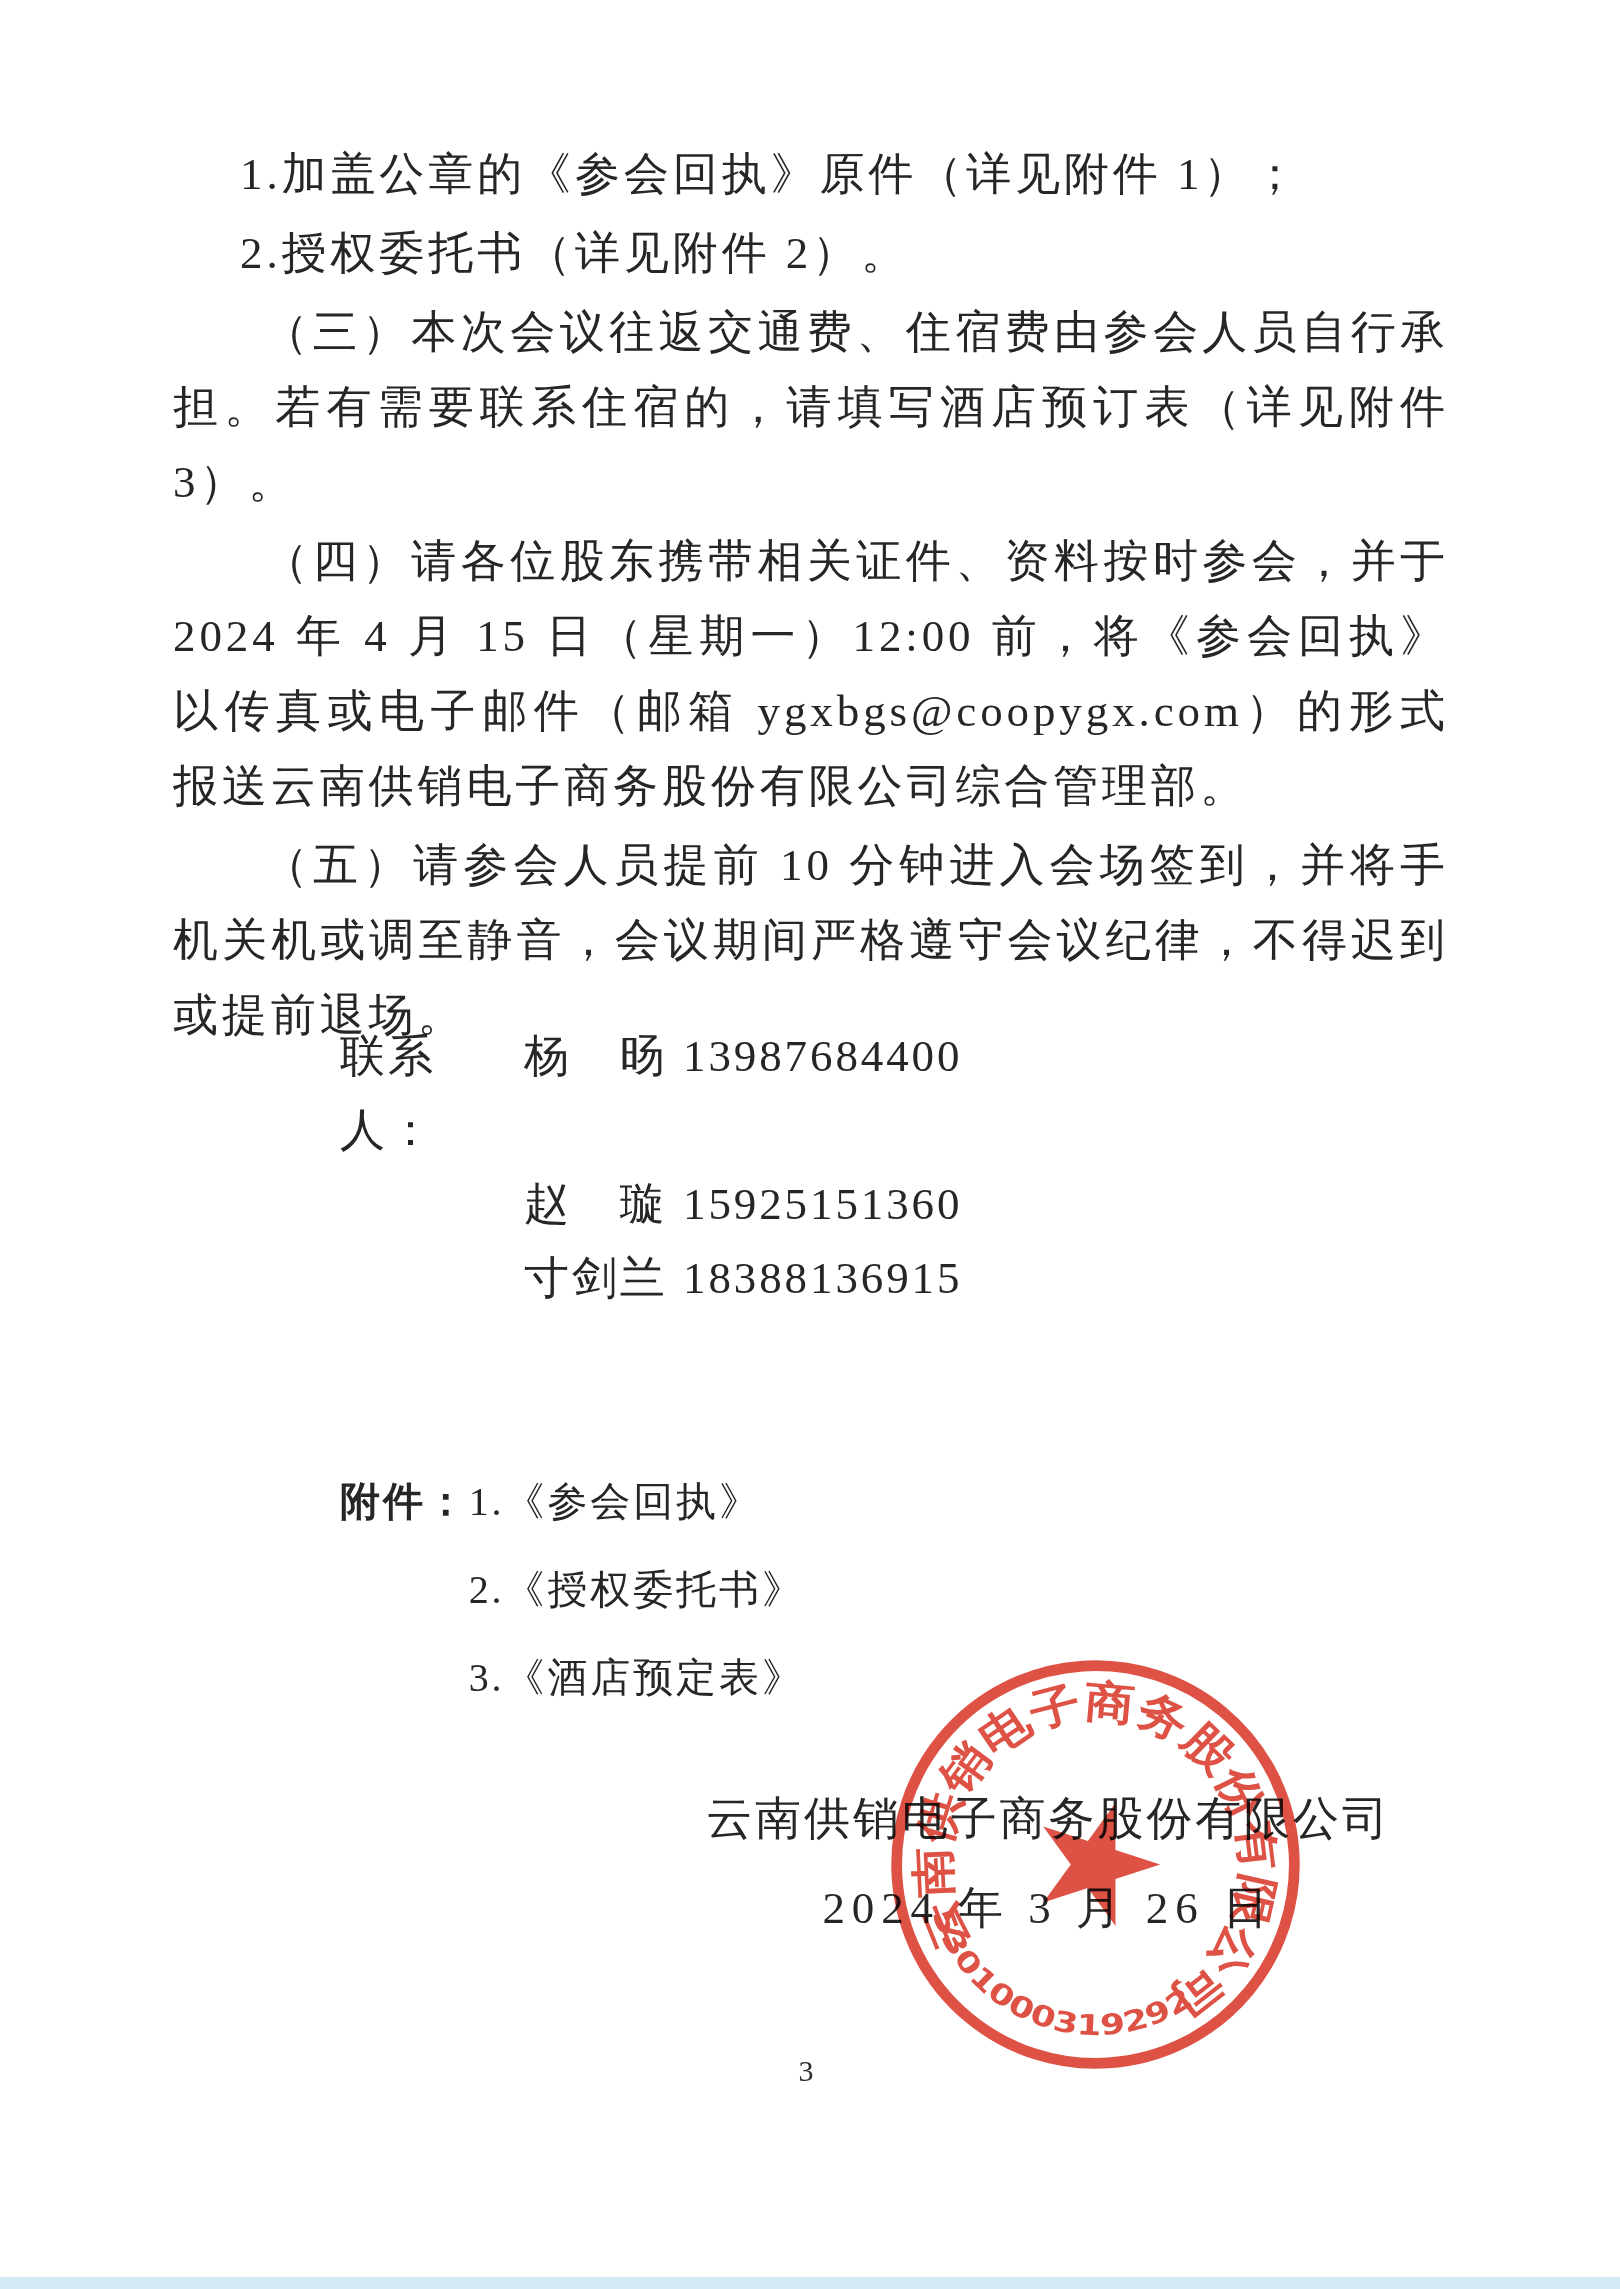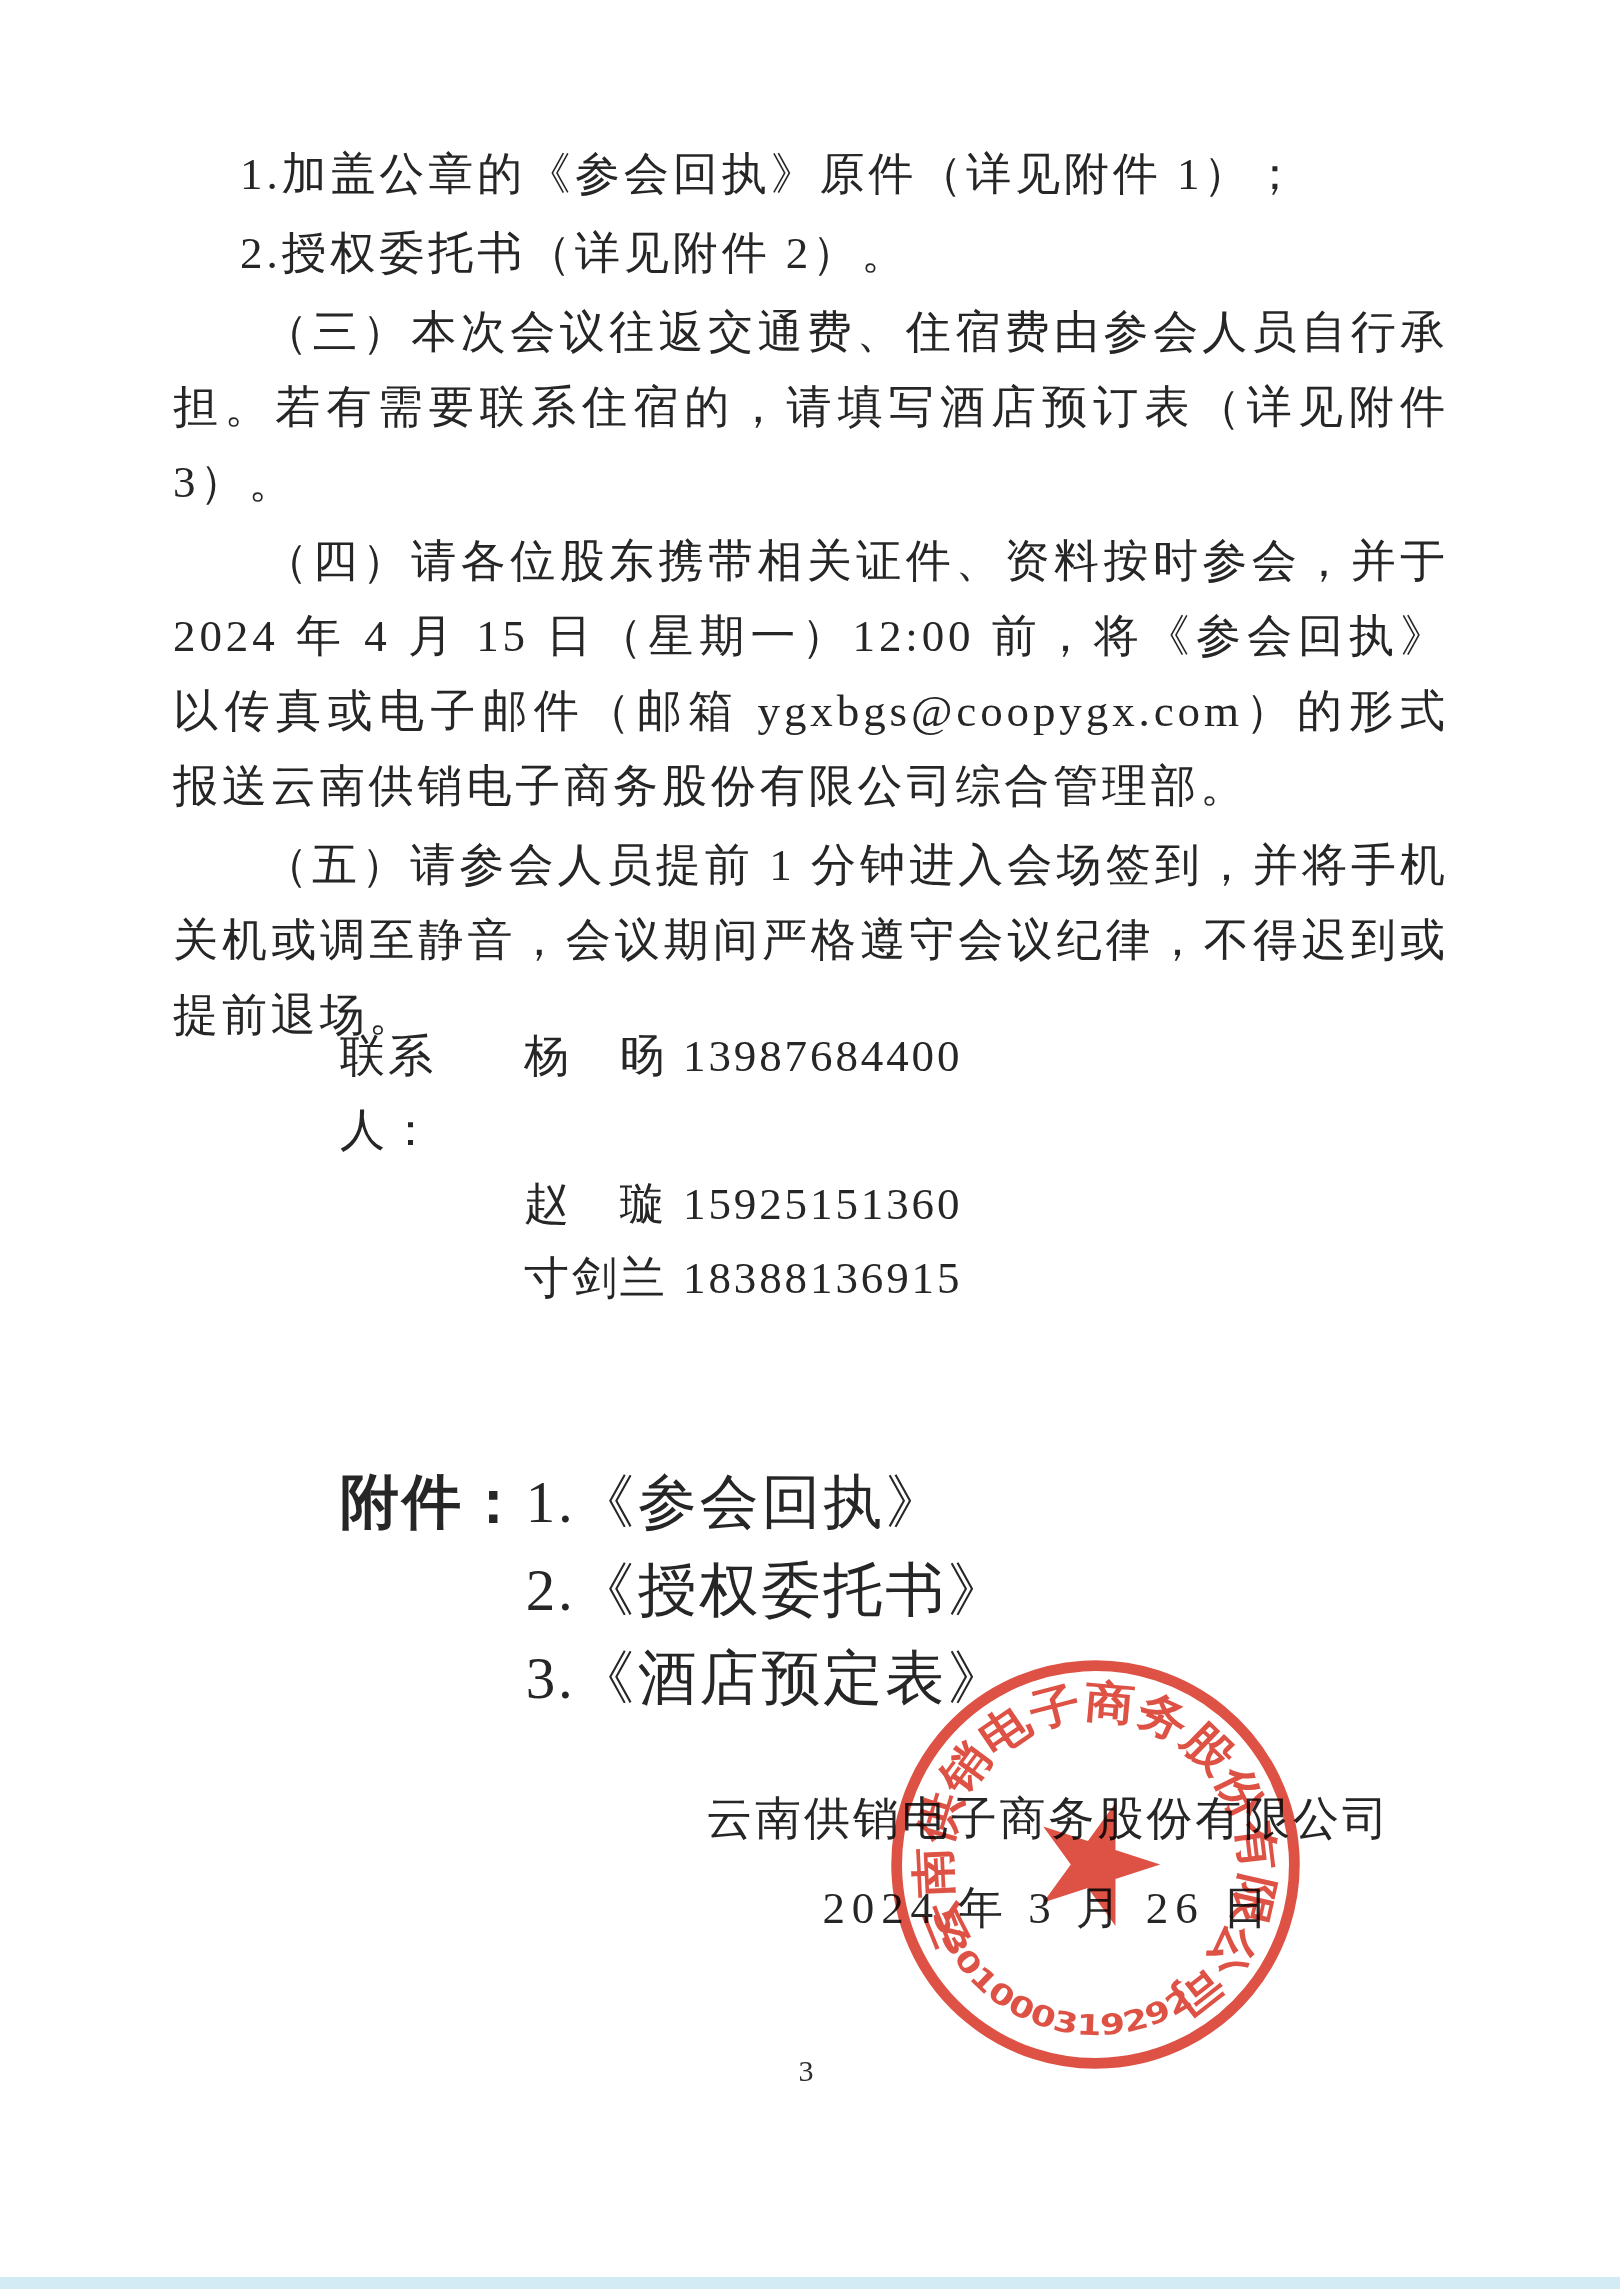--- a/index.html
+++ b/index.html
@@ -34,21 +34,21 @@
   }
   .c-row{display:flex;justify-content:space-between;}
   .c-label{display:inline-block;width:184px;}
   .c-name{display:inline-block;width:159px;}
   .c-phone{display:inline-block;font-family:"Liberation Serif","DejaVu Serif",serif;}
 
   
   .attachments{
     position:absolute;
     left:340px;top:1458px;
-    font-size:59px;line-height:88px;
+    font-size:40px;line-height:88px;
     letter-spacing:2.9px;
     display:flex;
   }
   .a-label{font-weight:bold;white-space:nowrap;}
   .a-items div{white-space:nowrap;}
 
   
   .sig-company{
     position:absolute;left:627px;top:1788px;width:843px;
     text-align:center;font-size:46px;letter-spacing:2.9px;
@@ -81,21 +81,21 @@
 </head>
 <body>
 
 <div class="page">
 
   <div class="body-text">
     <p class="li-num">1.加盖公章的《参会回执》原件（详见附件 1）；</p>
     <p class="li-num">2.授权委托书（详见附件 2）。</p>
     <p class="para">（三）本次会议往返交通费、住宿费由参会人员自行承担。若有需要联系住宿的，请填写酒店预订表（详见附件 3）。</p>
     <p class="para">（四）请各位股东携带相关证件、资料按时参会，并于 2024 年 4 月 15 日（星期一）12:00 前，将《参会回执》以传真或电子邮件（邮箱 ygxbgs@coopygx.com）的形式报送云南供销电子商务股份有限公司综合管理部。</p>
-    <p class="para">（五）请参会人员提前 1 分钟进入会场签到，并将手机关机或调至静音，会议期间严格遵守会议纪律，不得迟到或提前退场。</p>
+    <p class="para">（五）请参会人员提前 10 分钟进入会场签到，并将手机关机或调至静音，会议期间严格遵守会议纪律，不得迟到或提前退场。</p>
   </div>
 
   <div class="contacts">
     <div class="c-row">
       <span class="c-label">联系人：</span>
       <span class="c-name">杨　旸</span>
       <span class="c-phone">13987684400</span>
     </div>
     <div class="c-row">
       <span class="c-label"></span>

